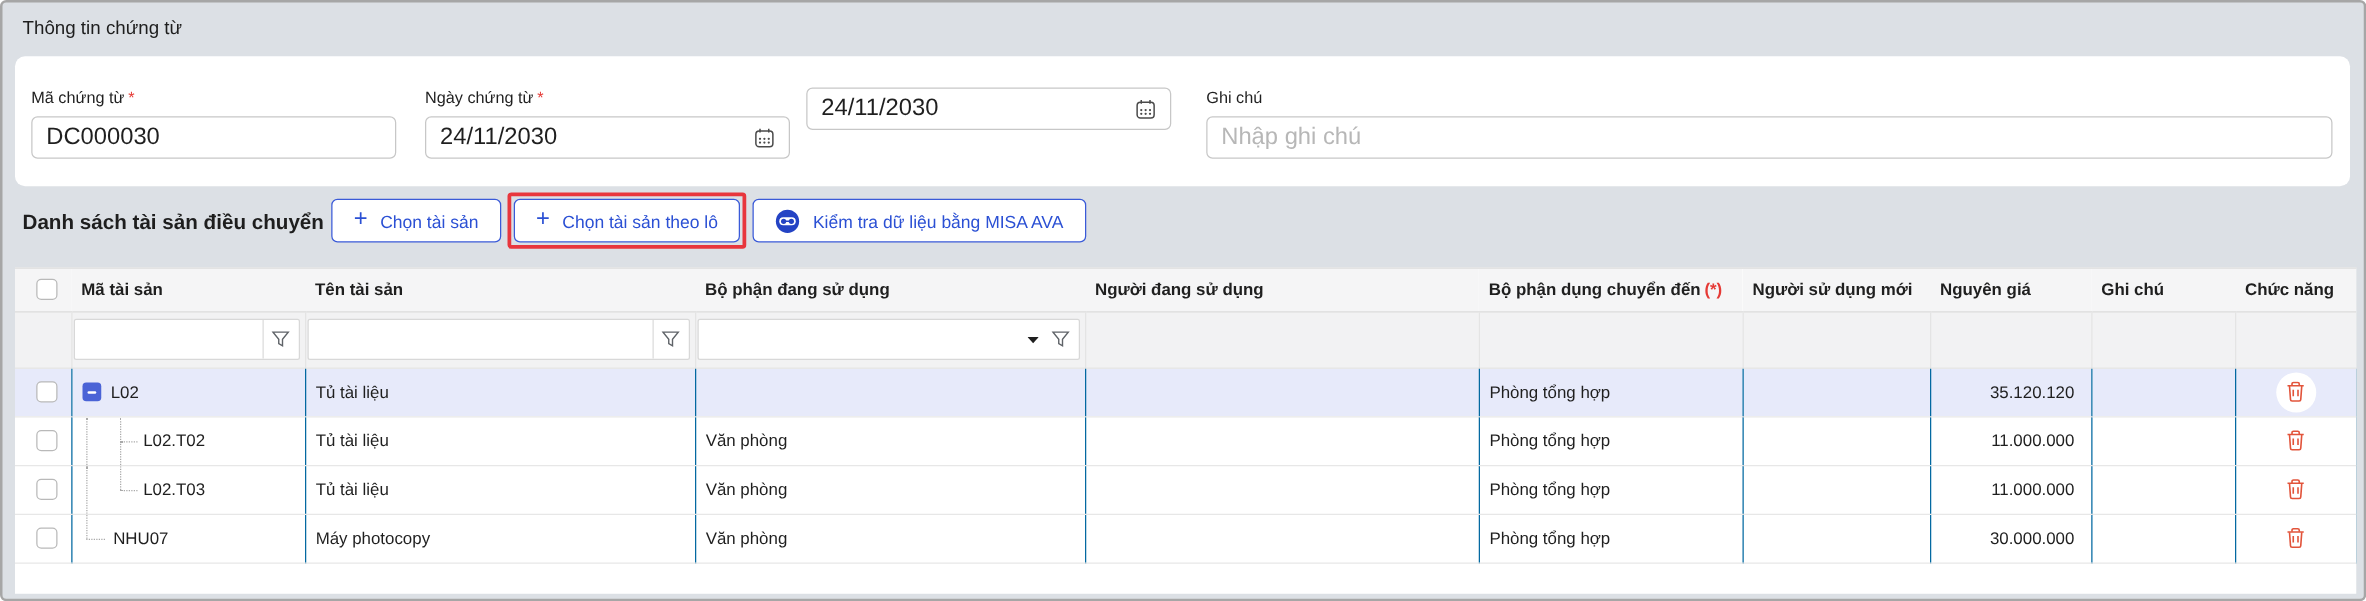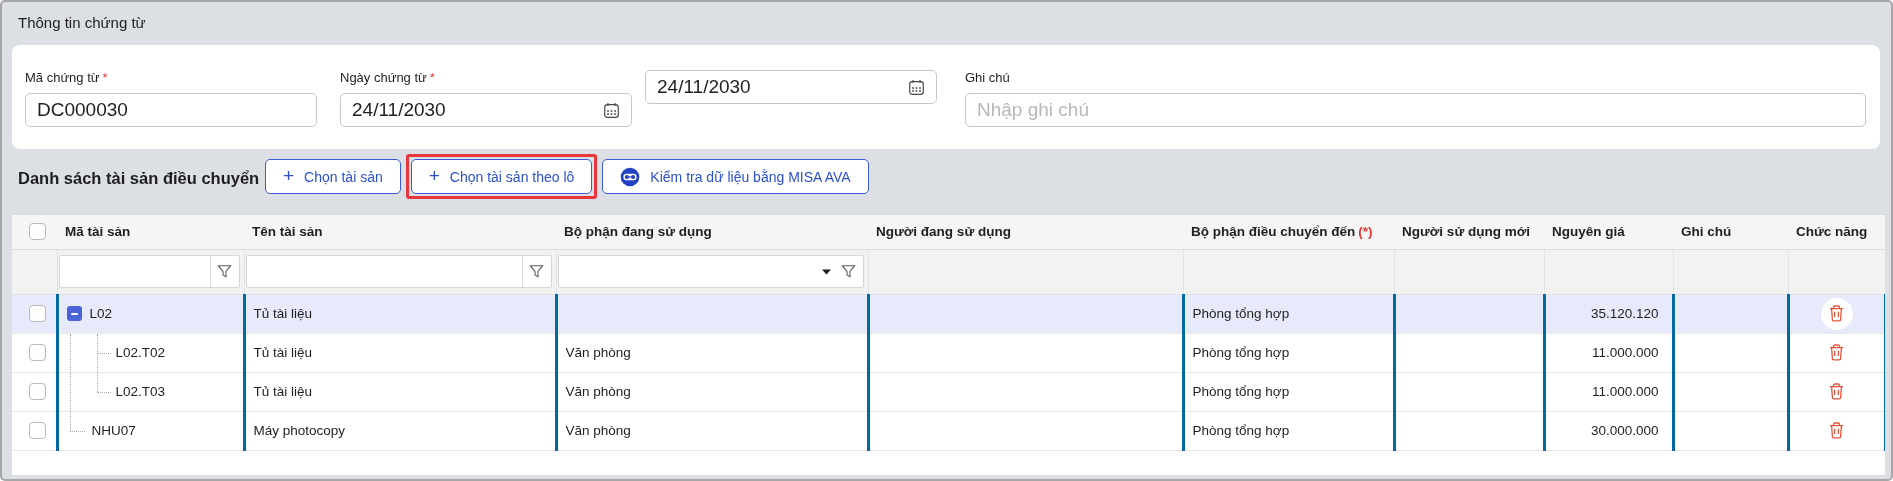--- a/index.html
+++ b/index.html
@@ -42,21 +42,21 @@
   tr.filter-row td{ height:45px; background:#f2f2f3; border-right:1px solid #e4e4e4;
                     border-bottom:1px solid #e0e0e0; padding:0 4px 0 1px; }
   .fbox{ height:33px; background:#fff; border:1px solid #d8d8d8; border-radius:2px;
          display:flex; align-items:center; overflow:hidden; }
   .fbox input{ border:none; outline:none; flex:1 1 auto; min-width:0; height:100%;
                padding:0 8px; font-size:13px; font-family:inherit; background:transparent; }
   .fbox .sep{ width:1px; align-self:stretch; background:#dcdcdc; }
   .fbox .fbtn{ width:28px; display:flex; align-items:center; justify-content:center; cursor:pointer; flex:0 0 auto; }
   .fbox .caret{ width:16px; display:flex; align-items:center; justify-content:center; cursor:pointer; flex:0 0 auto; }
 
-  tbody td{ height:38px; border-bottom:1px solid #e7e7e7; border-right:3px solid #0369a1;
+  tbody td{ height:38px; border-bottom:1px solid #e7e7e7; border-right:1px solid #0369a1;
             padding:0 8px; vertical-align:middle; white-space:nowrap; overflow:hidden; }
   td.al-right{ text-align:right; padding-right:13px; }
   td.al-center{ text-align:center; }
   tr.selected td{ background:#e7eafa; }
 
   .cb{ width:17px; height:17px; border:1.5px solid #b9b9b9; border-radius:4px; background:#fff;
        cursor:pointer; margin-left:9px; }
   th .cb{ margin-left:9px; }
 
   td.code-cell{ position:relative; padding:0; }
@@ -175,21 +175,21 @@
         </colgroup>
       <thead>
           <tr>
             <th>
               <div class="cb"></div>
             </th>
             <th><span>Mã tài sản</span></th>
             <th><span>Tên tài sản</span></th>
             <th><span>Bộ phận đang sử dụng</span></th>
             <th><span>Người đang sử dụng</span></th>
-            <th><span>Bộ phận điều chuyển đến</span><span class="req-mark">(*)</span></th>
+            <th><span>Bộ phận dụng chuyển đến</span><span class="req-mark">(*)</span></th>
             <th><span>Người sử dụng mới</span></th>
             <th class="al-right"><span>Nguyên giá</span></th>
             <th><span>Ghi chú</span></th>
             <th class="al-center"><span>Chức năng</span></th>
           </tr>
           <tr class="filter-row">
             <td></td>
             <td>
               <div class="fbox">
                 <input style="">

